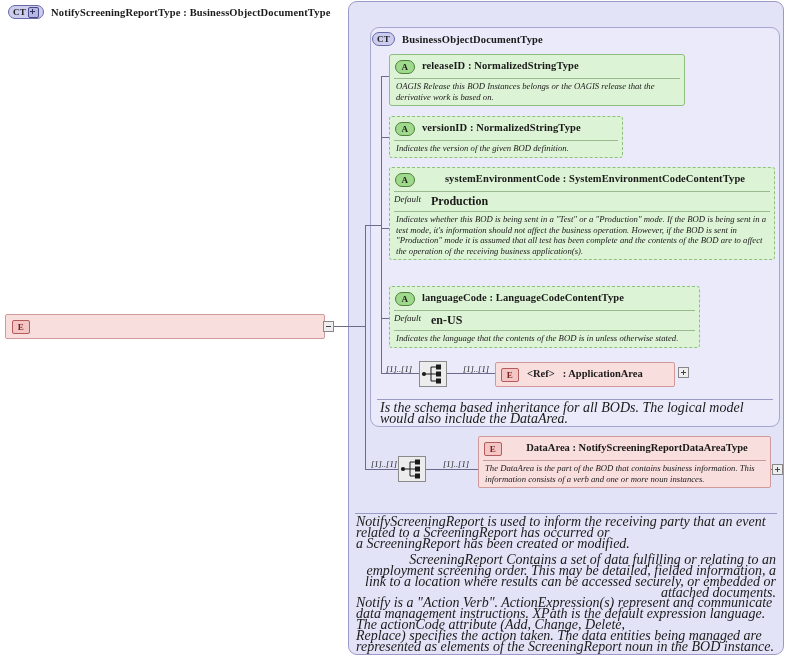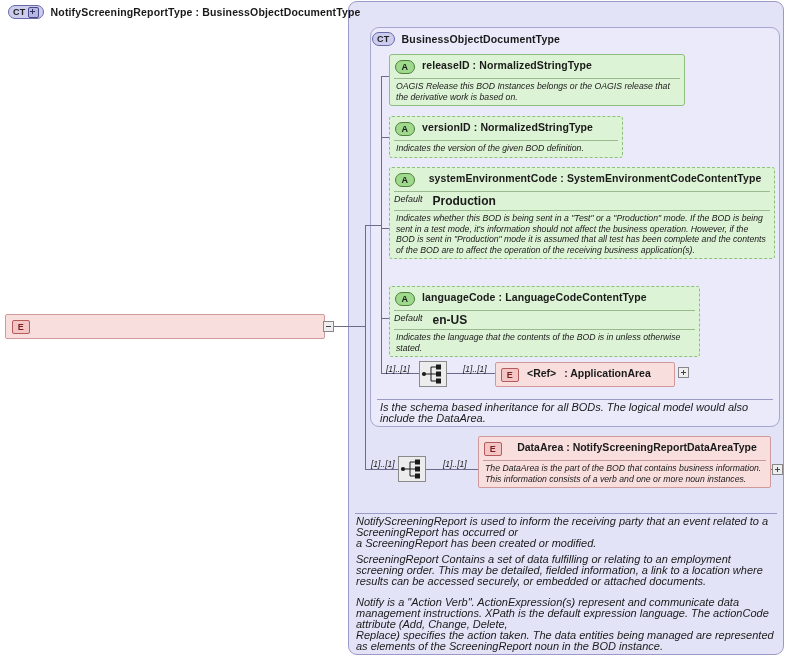--- a/index.html
+++ b/index.html
@@ -7,20 +7,21 @@
     padding: 0;
     background: #ffffff;
     font-family: "Liberation Sans", sans-serif;
   }
   #canvas {
     position: relative;
     width: 791px;
     height: 657px;
     overflow: hidden;
     background: #ffffff;
+    font-family: Liberation Serif, serif;
   }
 
   
   .ct-outer {
     position: absolute;
     left: 348px;
     top: 1px;
     width: 436px;
     height: 654px;
     background: #e3e3f7;
@@ -257,21 +258,21 @@
   .ln {
     position: absolute;
     background: #6b6b8b;
   }
   .ln.h { height: 1px; }
   .ln.v { width: 1px; }
 
   
   .doc-block {
     position: absolute;
-    font-size: 11px;
+    font-size: 14px;
     font-style: italic;
     color: #1a1a1a;
     line-height: 11px;
     white-space: pre-line;
   }
   .doc-rule {
     position: absolute;
     height: 1px;
     background: #9a9ac8;
   }
@@ -420,17 +421,17 @@
       <span class="el-name centered">DataArea  :  NotifyScreeningReportDataAreaType</span>
     </div>
     <div class="el-sep"></div>
     <div class="el-doc">The DataArea is the part of the BOD that contains business information. This information consists of a verb and one or more noun instances.</div>
   </div>
   <div class="pm-btn plus" style="left:772px; top:464px;"></div>
 
   <div class="doc-rule" style="left:355px; top:513px; width:422px;"></div>
   <div class="doc-block" style="left:356px; top:516px; width:420px;">NotifyScreeningReport is used to inform the receiving party that an event related to a ScreeningReport has occurred or
 a ScreeningReport has been created or modified.</div>
-  <div class="doc-block" style="left:356px; top:554px; width:420px;">ScreeningReport  Contains a set of data fulfilling or relating to an employment screening order. This may be detailed, fielded information, a link to a location where results can be accessed securely, or embedded or attached documents.</div>
+  <div class="doc-block" style="left:356px; top:554px; width:420px;text-align:right;">ScreeningReport  Contains a set of data fulfilling or relating to an employment screening order. This may be detailed, fielded information, a link to a location where results can be accessed securely, or embedded or attached documents.</div>
   <div class="doc-block" style="left:356px; top:597px; width:424px;">Notify is a "Action Verb". ActionExpression(s) represent and communicate data management instructions. XPath is the default expression language. The actionCode attribute (Add, Change, Delete,
 Replace) specifies the action taken. The data entities being managed are represented as elements of the ScreeningReport noun in the BOD instance.</div>
 
 </div>
 
 </body></html>

